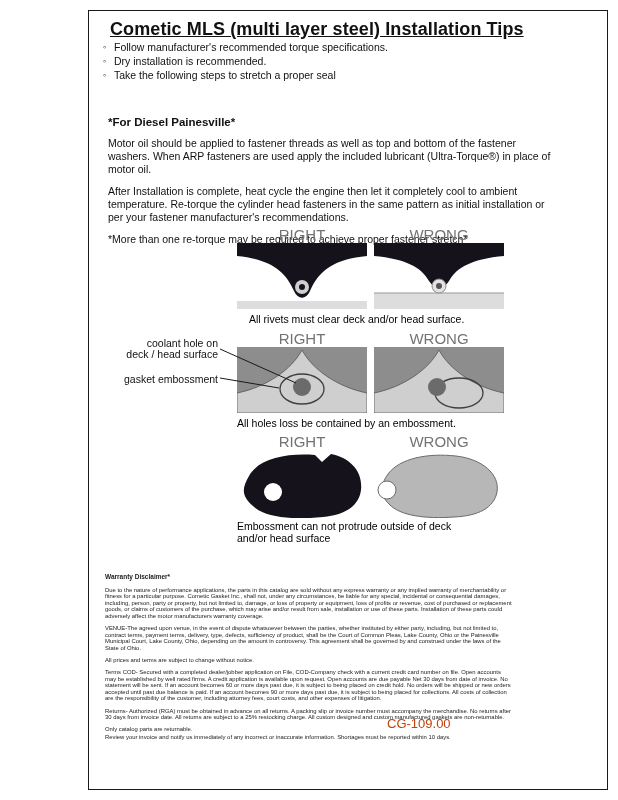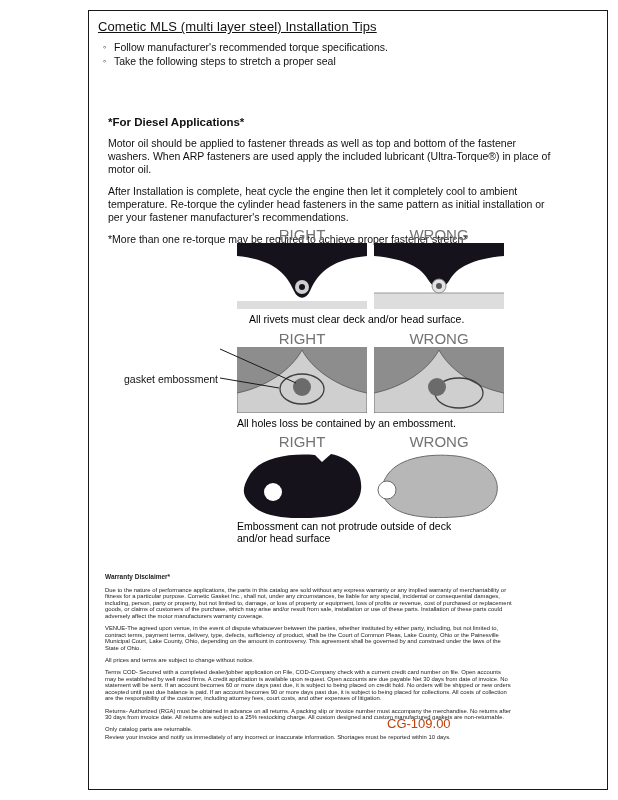--- a/index.html
+++ b/index.html
@@ -3,21 +3,21 @@
 <meta charset="utf-8">
 <style>
   * { margin:0; padding:0; box-sizing:border-box; }
   html,body { background:#ffffff; }
   body {
     width:618px; height:800px; position:relative; overflow:hidden;
     font-family:"Liberation Sans", sans-serif; color:#111;
   }
   .frame { position:absolute; left:88px; top:10px; width:520px; height:780px; border:1px solid #1a1a1a; }
 
-  .title { position:absolute; left:98px; top:19px; font-size:13px; font-weight:normal; text-decoration:underline; letter-spacing:.1px; }
+  .title { position:absolute; left:110px; top:19px; font-size:18px; font-weight:bold; text-decoration:underline; letter-spacing:.1px; }
 
   .tips { position:absolute; left:103px; top:41px; width:488px; font-size:10.5px; line-height:13px; }
   .tip { display:flex; }
   .marker { flex:0 0 11px; }
   .m1::before { content:"\25E6"; font-size:9px; position:relative; top:-1px; }
   .m2::before { content:"\2022"; font-size:9px; }
   .subtips { margin-left:15px; }
 
   .diesel { position:absolute; left:108px; top:116px; width:452px; font-size:10.5px; line-height:13px; }
   .diesel h2 { font-size:11.5px; font-weight:bold; margin-bottom:8px; }
@@ -44,26 +44,30 @@
 
 <h1 class="title">Cometic MLS (multi layer steel) Installation Tips</h1>
 
 <div class="tips">
   <div class="tip">
     <span class="marker m1"></span>
     <span>Follow manufacturer's recommended torque specifications.</span>
   </div>
   <div class="tip">
     <span class="marker m1"></span>
+    <span>Dry installation is recommended.</span>
+  </div>
+  <div class="tip">
+    <span class="marker m1"></span>
     <span>Take the following steps to stretch a proper seal</span>
   </div>
 </div>
 
 <div class="diesel">
-  <h2>*For Diesel Applications*</h2>
+  <h2>*For Diesel Painesville*</h2>
   <p>Motor oil should be applied to fastener threads as well as top and bottom of the fastener washers. When ARP fasteners are used apply the included lubricant (Ultra-Torque®) in place of motor oil.</p>
   <p>After Installation is complete, heat cycle the engine then let it completely cool to ambient temperature. Re-torque the cylinder head fasteners in the same pattern as initial installation or per your fastener manufacturer's recommendations.</p>
   <p>*More than one re-torque may be required to achieve proper fastener stretch*</p>
 </div>
 
 <div class="diagrams">
 
   <div class="dlabel" style="left:147px; top:0;">RIGHT</div>
   <div class="dlabel" style="left:284px; top:0;">WRONG</div>
 
@@ -82,20 +86,24 @@
       <path d="M0,0 H130 V13 C98,16 83,24 75,38 C70,46 60,46 55,38 C47,24 32,16 0,13 Z" fill="#15121b"></path>
       <circle cx="65" cy="43" r="7" fill="#e3e3e3" stroke="#8a8a8a" stroke-width="1"></circle>
       <circle cx="65" cy="43" r="3" fill="#555555"></circle>
     </svg>
   </div>
   <div class="dcaption" style="left:147px; top:87px; width:280px;margin-left:12px;">All rivets must clear deck and/or head surface.</div>
 
   <div class="dlabel" style="left:147px; top:104px;">RIGHT</div>
   <div class="dlabel" style="left:284px; top:104px;">WRONG</div>
 
+  <div class="side-label" style="top:112px;">
+    <div>coolant hole on</div>
+    <div>deck / head surface</div>
+  </div>
   <div class="side-label" style="top:148px;">gasket embossment</div>
 
   <div class="dpanel" style="left:147px; top:121px;">
     <svg viewBox="0 0 130 66" width="130" height="66">
       <rect width="130" height="66" fill="#8d8d8d"></rect>
       <path d="M65,3 C75,22 100,40 130,46 V66 H0 V46 C30,40 55,22 65,3 Z" fill="#cfcfcf" stroke="#555" stroke-width="0.8"></path>
       <ellipse cx="65" cy="42" rx="22" ry="15" fill="none" stroke="#3f3f3f" stroke-width="1.3"></ellipse>
       <circle cx="65" cy="40" r="9" fill="#6b6b6b"></circle>
     </svg>
   </div>

